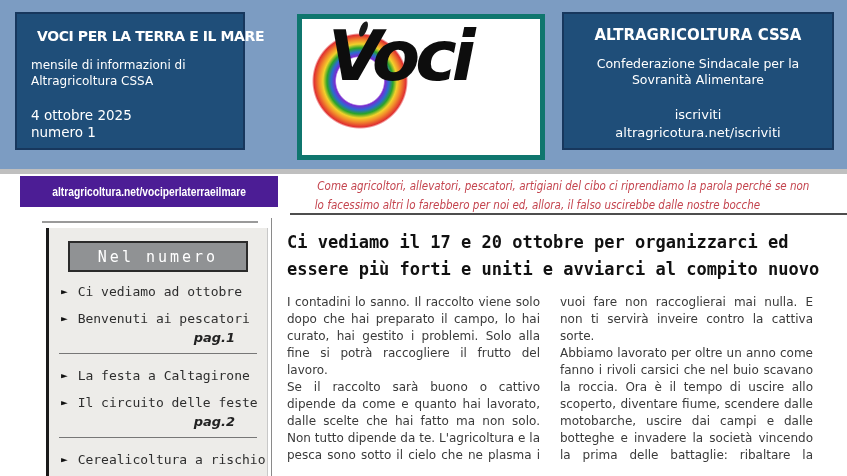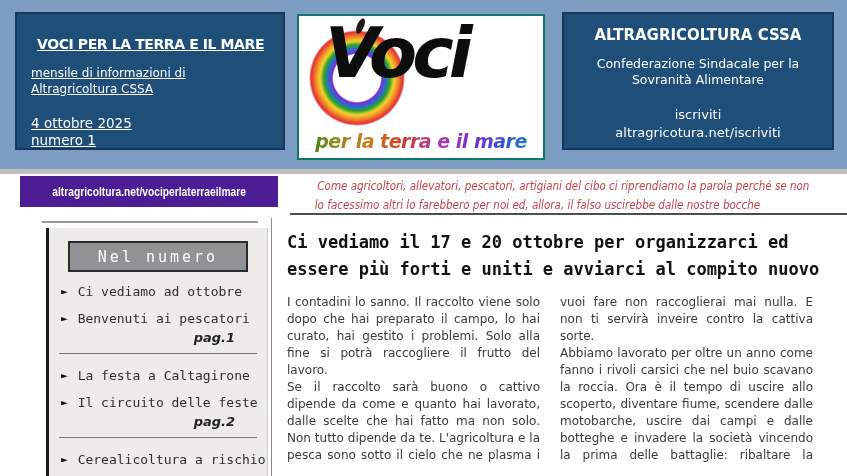--- a/index.html
+++ b/index.html
@@ -4,32 +4,32 @@
 <style>
   html,body{margin:0;padding:0;}
   body{font-family:"DejaVu Sans",sans-serif;background:#ffffff;}
   .page{position:relative;width:847px;height:476px;background:#ffffff;overflow:hidden;}
 
   
   .topband{position:absolute;left:0;top:0;width:847px;height:169px;background:#7c9cc2;}
   .grayband{position:absolute;left:0;top:169px;width:847px;height:5px;background:#bfbfbf;}
 
   .navybox{position:absolute;background:#1f4e79;border:2px solid #17375d;color:#ffffff;box-sizing:border-box;}
-  .mastbox{left:15px;top:12px;width:270px;height:138px;padding:22px 14px;text-decoration:underline;}
+  .mastbox{left:15px;top:12px;width:230px;height:138px;padding:14px 14px;}
   .mast-title{font-size:14px;font-weight:bold;letter-spacing:-0.4px;white-space:nowrap;padding-left:6px;}
   .mast-sub{font-size:12px;line-height:1.32;white-space:pre-line;margin-top:14px;}
   .mast-meta{font-size:13.5px;line-height:1.32;white-space:pre-line;margin-top:17px;}
 
   .orgbox{left:562px;top:12px;width:272px;height:138px;text-align:center;padding:12px 8px;}
   .org-title{font-size:15px;font-weight:bold;}
   .org-sub{font-size:12.5px;line-height:1.28;white-space:pre-line;margin-top:12px;}
   .org-cta{font-size:13px;line-height:1.4;white-space:pre-line;margin-top:18px;cursor:pointer;}
 
   
-  .logobox{position:absolute;left:297px;top:14px;width:248px;height:146px;background:#ffffff;border:2px solid #0f766e;box-sizing:border-box;overflow:hidden;}
+  .logobox{position:absolute;left:297px;top:14px;width:248px;height:146px;background:#ffffff;border:5px solid #0f766e;box-sizing:border-box;overflow:hidden;}
   .ring{position:absolute;left:8px;top:12px;width:100px;height:100px;border-radius:50%;
     background:radial-gradient(circle closest-side,
       rgba(255,255,255,0) 47%, #7b2bd0 50%, #2b6bd0 58%, #29a329 66%,
       #f2d22b 74%, #f28c2b 82%, #e03030 92%, rgba(255,255,255,0) 96%);}
   .leaf{position:absolute;left:58px;top:2px;width:7px;height:16px;background:#1b1b1b;border-radius:60% 40% 60% 40%;transform:rotate(18deg);}
   .logoword{position:absolute;left:26px;top:-4px;font-size:70px;font-weight:bold;font-style:italic;letter-spacing:-5px;color:#0d0d0d;font-family:"DejaVu Sans",sans-serif;}
   .logotag{position:absolute;left:0;right:0;bottom:6px;text-align:center;font-size:19px;font-weight:bold;font-style:italic;letter-spacing:-0.5px;white-space:nowrap;
     background:linear-gradient(90deg,#1f7a1f,#8a8a1a,#cc7a1a,#d43a2a,#b03ab0,#7a2bd0,#2b5bd0,#2b8bd0);
     -webkit-background-clip:text;background-clip:text;color:transparent;}
 
@@ -70,21 +70,20 @@
       <div class="mast-sub">mensile di informazioni di
 Altragricoltura CSSA</div>
       <div class="mast-meta">4 ottobre 2025
 numero 1</div>
     </div>
 
     <div class="logobox">
       <div class="ring"></div>
       <div class="leaf"></div>
       <div class="logoword">Voci</div>
-      <div class="logotag">per la terra e il mare</div>
     </div>
 
     <div class="navybox orgbox">
       <div class="org-title">ALTRAGRICOLTURA CSSA</div>
       <div class="org-sub">Confederazione Sindacale per la
 Sovranità Alimentare</div>
       <div class="org-cta">iscriviti
 altragricotura.net/iscriviti</div>
     </div>
   </div>

